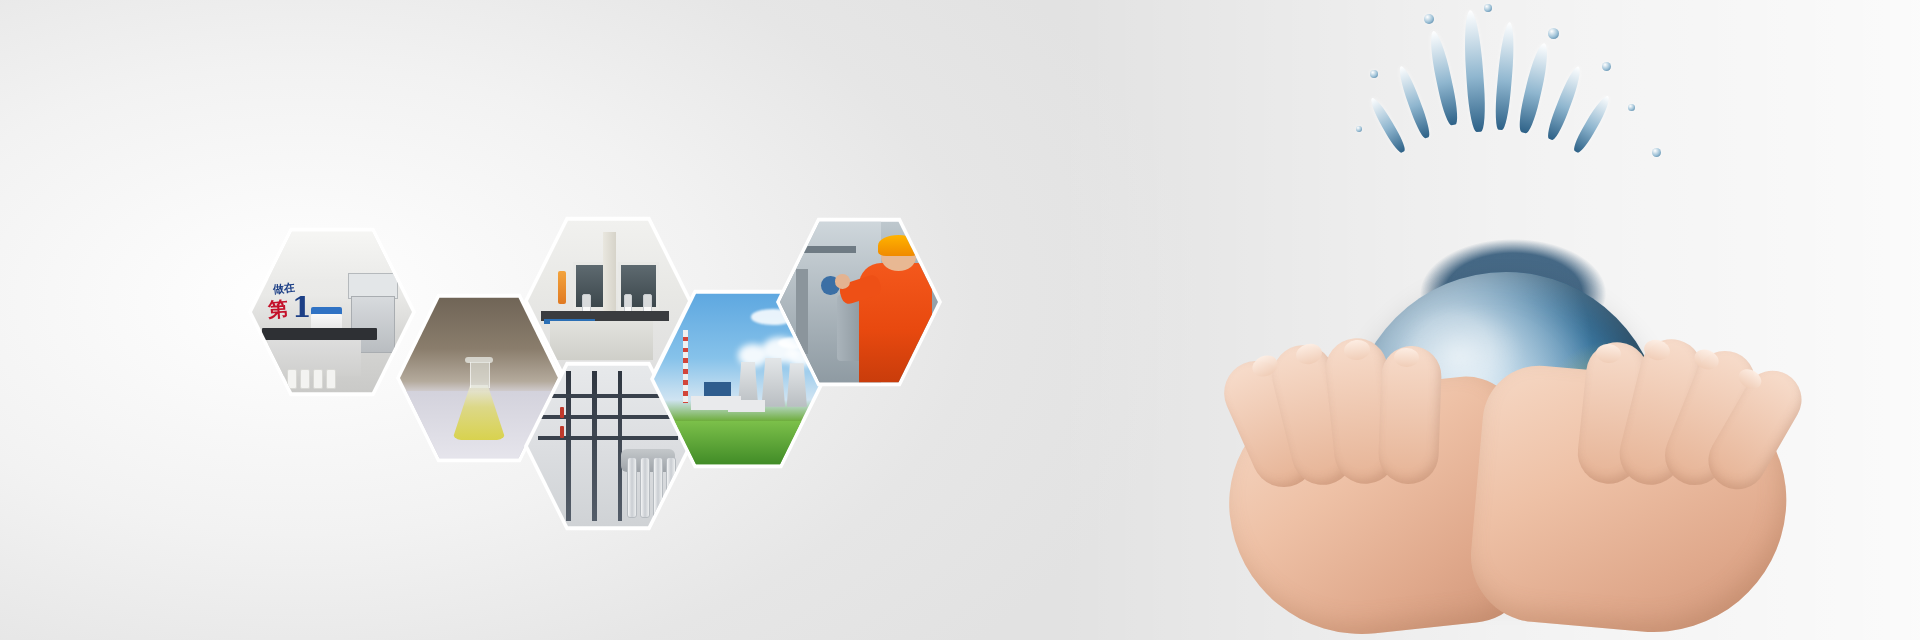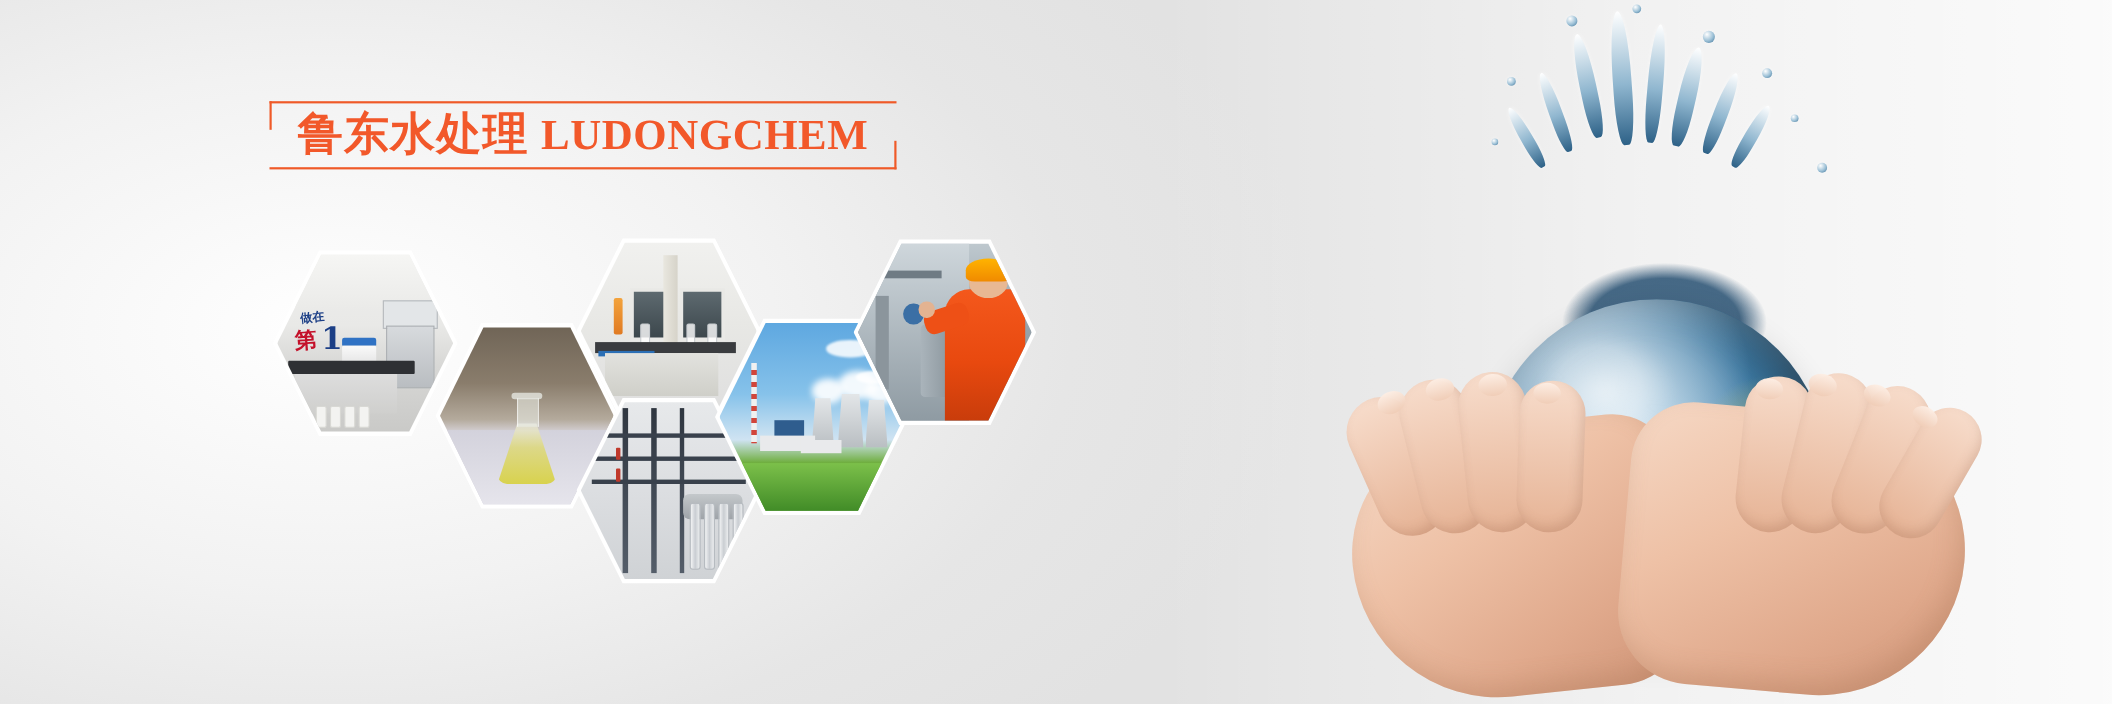--- a/index.html
+++ b/index.html
@@ -171,30 +171,20 @@
   .finger{position:absolute; background:linear-gradient(180deg,#f7dccb,#e6b395); border-radius:34px; box-shadow:inset -3px -5px 10px rgba(150,100,75,.25);}
   .nail{position:absolute; background:linear-gradient(180deg,#fdeee4,#f0cdb7); border-radius:50%; opacity:.95;}
 </style>
 </head>
 <body>
 
 <div id="banner">
 
   <div class="text-block">
 
-    <div class="title-wrap">
-      <span class="br top"></span>
-      <span class="br bottom"></span>
-      <span class="br lv"></span>
-      <span class="br rv"></span>
-      <div class="title">
-        <span>鲁东水处理</span>
-        <span class="en">LUDONGCHEM</span>
-      </div>
-    </div>
 
   </div>
 
   <div class="hex-cluster">
 
     <div class="hex" style="left:248px; top:8px; width:168px; height:172px;">
       <div class="inner">
         <div class="lab1">
           <span class="ceil"></span>
           <span class="cab2"></span>

